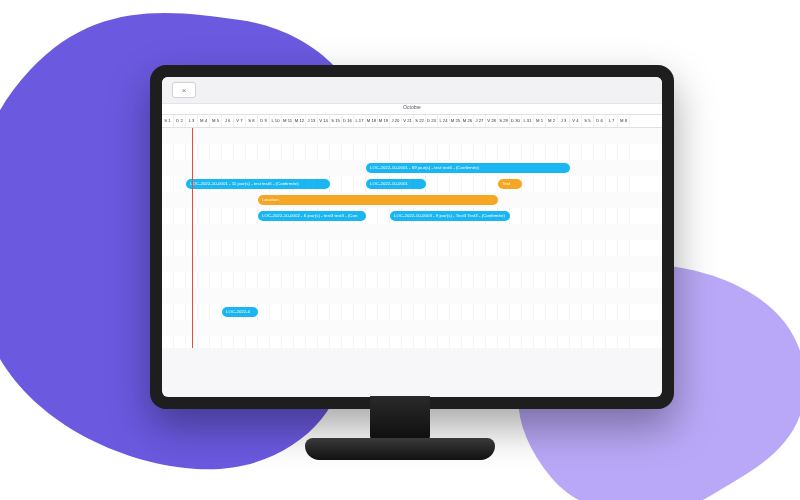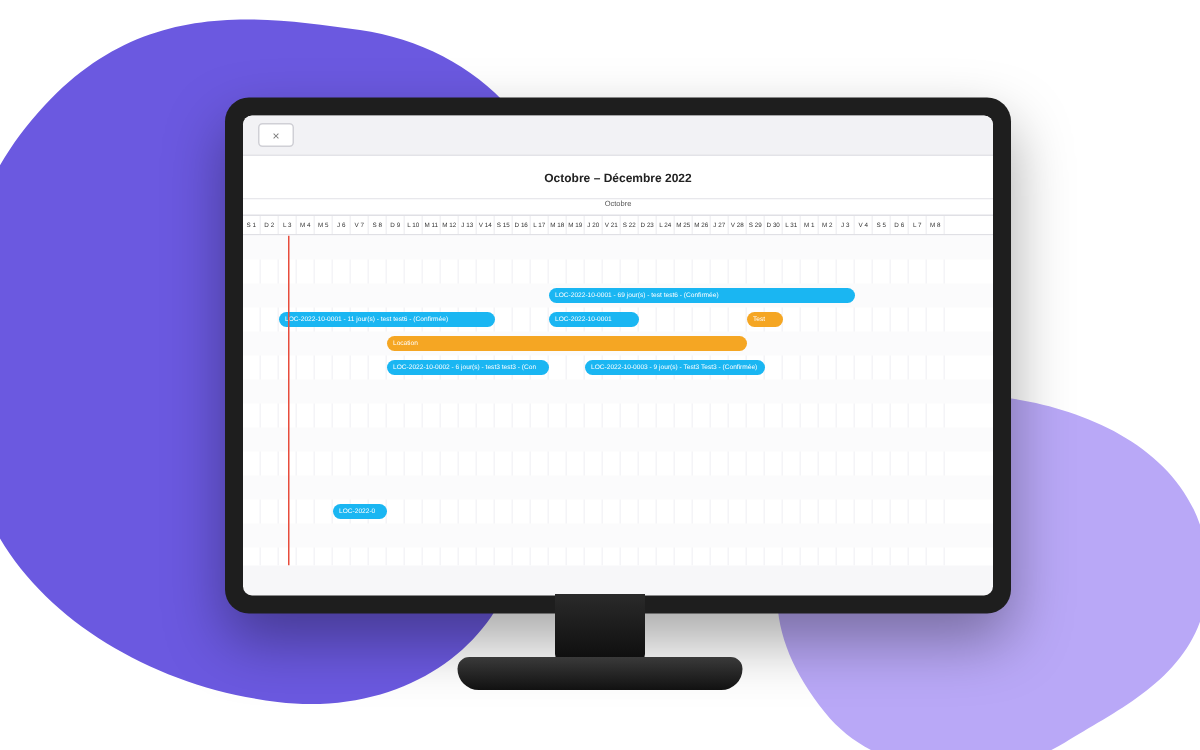--- a/index.html
+++ b/index.html
@@ -47,23 +47,20 @@
 
   <div class="monitor">
     <div class="screen">
 
       <div class="topbar">
         <div class="close-btn">
           <span>×</span>
         </div>
       </div>
 
-      <div class="title-area">
-        <div class="title">Octobre – Décembre 2022</div>
-      </div>
 
       <div class="month-strip">
         <span class="month-label">Octobre</span>
       </div>
 
       <div class="header-row" id="header-row"><div class="hcell">S 1</div><div class="hcell">D 2</div><div class="hcell">L 3</div><div class="hcell">M 4</div><div class="hcell">M 5</div><div class="hcell">J 6</div><div class="hcell">V 7</div><div class="hcell">S 8</div><div class="hcell">D 9</div><div class="hcell">L 10</div><div class="hcell">M 11</div><div class="hcell">M 12</div><div class="hcell">J 13</div><div class="hcell">V 14</div><div class="hcell">S 15</div><div class="hcell">D 16</div><div class="hcell">L 17</div><div class="hcell">M 18</div><div class="hcell">M 19</div><div class="hcell">J 20</div><div class="hcell">V 21</div><div class="hcell">S 22</div><div class="hcell">D 23</div><div class="hcell">L 24</div><div class="hcell">M 25</div><div class="hcell">M 26</div><div class="hcell">J 27</div><div class="hcell">V 28</div><div class="hcell">S 29</div><div class="hcell">D 30</div><div class="hcell">L 31</div><div class="hcell">M 1</div><div class="hcell">M 2</div><div class="hcell">J 3</div><div class="hcell">V 4</div><div class="hcell">S 5</div><div class="hcell">D 6</div><div class="hcell">L 7</div><div class="hcell">M 8</div></div>
 
       <div class="grid" id="grid">
         <div class="now-line" id="now-line" style="left: 30px;"></div>
       <div class="gcol" style="left: 0px;"></div>

